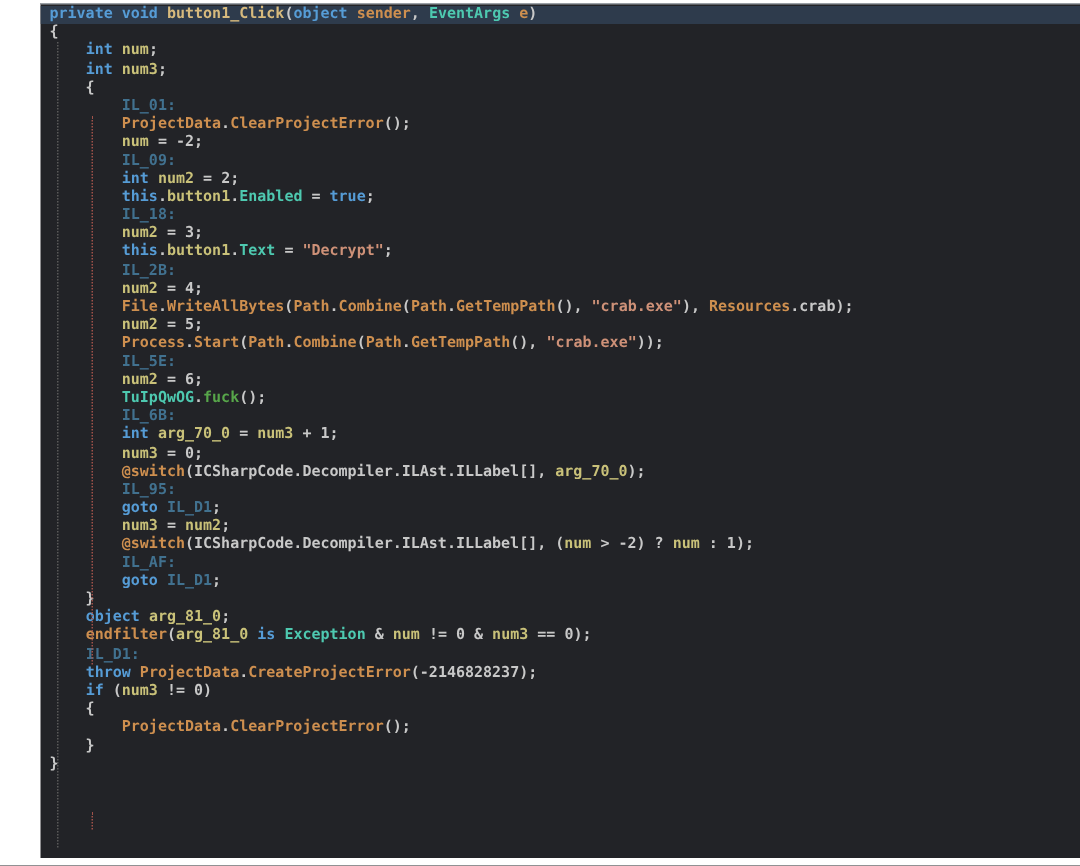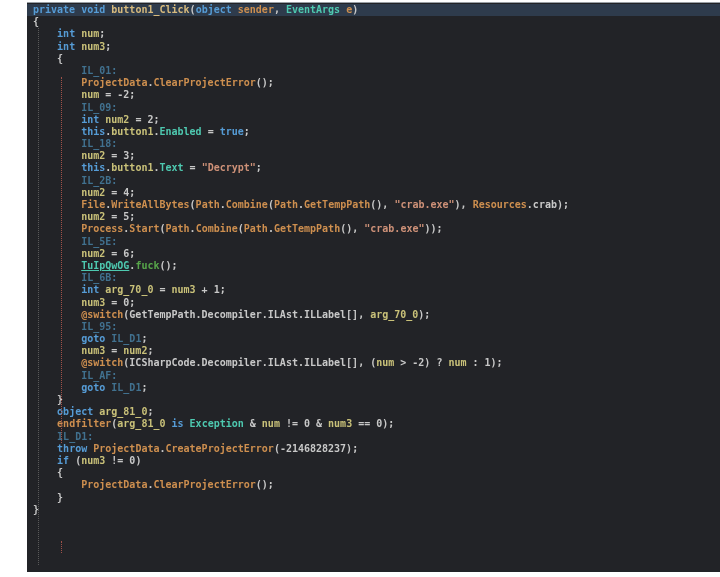--- a/index.html
+++ b/index.html
@@ -60,25 +60,25 @@
       <div class="line"><span style="color: rgb(200, 200, 200);">        </span><span style="color: rgb(65, 113, 143);">IL_18:</span></div>
       <div class="line"><span style="color: rgb(200, 200, 200);">        </span><span style="color: rgb(201, 193, 121);">num2</span><span style="color: rgb(200, 200, 200);"> = 3;</span></div>
       <div class="line"><span style="color: rgb(200, 200, 200);">        </span><span style="color: rgb(86, 156, 214);">this</span><span style="color: rgb(200, 200, 200);">.</span><span style="color: rgb(201, 193, 121);">button1</span><span style="color: rgb(200, 200, 200);">.</span><span style="color: rgb(78, 201, 176);">Text</span><span style="color: rgb(200, 200, 200);"> = </span><span style="color: rgb(206, 145, 120);">"Decrypt"</span><span style="color: rgb(200, 200, 200);">;</span></div>
       <div class="line"><span style="color: rgb(200, 200, 200);">        </span><span style="color: rgb(65, 113, 143);">IL_2B:</span></div>
       <div class="line"><span style="color: rgb(200, 200, 200);">        </span><span style="color: rgb(201, 193, 121);">num2</span><span style="color: rgb(200, 200, 200);"> = 4;</span></div>
       <div class="line"><span style="color: rgb(200, 200, 200);">        </span><span style="color: rgb(206, 143, 79);">File</span><span style="color: rgb(200, 200, 200);">.</span><span style="color: rgb(206, 143, 79);">WriteAllBytes</span><span style="color: rgb(200, 200, 200);">(</span><span style="color: rgb(206, 143, 79);">Path</span><span style="color: rgb(200, 200, 200);">.</span><span style="color: rgb(206, 143, 79);">Combine</span><span style="color: rgb(200, 200, 200);">(</span><span style="color: rgb(206, 143, 79);">Path</span><span style="color: rgb(200, 200, 200);">.</span><span style="color: rgb(206, 143, 79);">GetTempPath</span><span style="color: rgb(200, 200, 200);">(), </span><span style="color: rgb(206, 145, 120);">"crab.exe"</span><span style="color: rgb(200, 200, 200);">), </span><span style="color: rgb(206, 143, 79);">Resources</span><span style="color: rgb(200, 200, 200);">.crab);</span></div>
       <div class="line"><span style="color: rgb(200, 200, 200);">        </span><span style="color: rgb(201, 193, 121);">num2</span><span style="color: rgb(200, 200, 200);"> = 5;</span></div>
       <div class="line"><span style="color: rgb(200, 200, 200);">        </span><span style="color: rgb(206, 143, 79);">Process</span><span style="color: rgb(200, 200, 200);">.</span><span style="color: rgb(206, 143, 79);">Start</span><span style="color: rgb(200, 200, 200);">(</span><span style="color: rgb(206, 143, 79);">Path</span><span style="color: rgb(200, 200, 200);">.</span><span style="color: rgb(206, 143, 79);">Combine</span><span style="color: rgb(200, 200, 200);">(</span><span style="color: rgb(206, 143, 79);">Path</span><span style="color: rgb(200, 200, 200);">.</span><span style="color: rgb(206, 143, 79);">GetTempPath</span><span style="color: rgb(200, 200, 200);">(), </span><span style="color: rgb(206, 145, 120);">"crab.exe"</span><span style="color: rgb(200, 200, 200);">));</span></div>
       <div class="line"><span style="color: rgb(200, 200, 200);">        </span><span style="color: rgb(65, 113, 143);">IL_5E:</span></div>
       <div class="line"><span style="color: rgb(200, 200, 200);">        </span><span style="color: rgb(201, 193, 121);">num2</span><span style="color: rgb(200, 200, 200);"> = 6;</span></div>
-      <div class="line"><span style="color: rgb(200, 200, 200);">        </span><span style="color: rgb(78, 201, 176); text-decoration: underline;">TuIpQwOG</span><span style="color: rgb(200, 200, 200);">.</span><span style="color: rgb(87, 166, 74);">fuck</span><span style="color: rgb(200, 200, 200);">();</span></div>
+      <div class="line"><span style="color: rgb(200, 200, 200);">        </span><span style="color: rgb(78, 201, 176);">TuIpQwOG</span><span style="color: rgb(200, 200, 200);">.</span><span style="color: rgb(87, 166, 74);">fuck</span><span style="color: rgb(200, 200, 200);">();</span></div>
       <div class="line"><span style="color: rgb(200, 200, 200);">        </span><span style="color: rgb(65, 113, 143);">IL_6B:</span></div>
       <div class="line"><span style="color: rgb(200, 200, 200);">        </span><span style="color: rgb(86, 156, 214);">int</span><span style="color: rgb(200, 200, 200);"> </span><span style="color: rgb(201, 193, 121);">arg_70_0</span><span style="color: rgb(200, 200, 200);"> = </span><span style="color: rgb(201, 193, 121);">num3</span><span style="color: rgb(200, 200, 200);"> + 1;</span></div>
       <div class="line"><span style="color: rgb(200, 200, 200);">        </span><span style="color: rgb(201, 193, 121);">num3</span><span style="color: rgb(200, 200, 200);"> = 0;</span></div>
-      <div class="line"><span style="color: rgb(200, 200, 200);">        </span><span style="color: rgb(206, 143, 79);">@switch</span><span style="color: rgb(200, 200, 200);">(GetTempPath.Decompiler.ILAst.ILLabel[], </span><span style="color: rgb(201, 193, 121);">arg_70_0</span><span style="color: rgb(200, 200, 200);">);</span></div>
+      <div class="line"><span style="color: rgb(200, 200, 200);">        </span><span style="color: rgb(206, 143, 79);">@switch</span><span style="color: rgb(200, 200, 200);">(ICSharpCode.Decompiler.ILAst.ILLabel[], </span><span style="color: rgb(201, 193, 121);">arg_70_0</span><span style="color: rgb(200, 200, 200);">);</span></div>
       <div class="line"><span style="color: rgb(200, 200, 200);">        </span><span style="color: rgb(65, 113, 143);">IL_95:</span></div>
       <div class="line"><span style="color: rgb(200, 200, 200);">        </span><span style="color: rgb(86, 156, 214);">goto</span><span style="color: rgb(200, 200, 200);"> </span><span style="color: rgb(65, 113, 143);">IL_D1</span><span style="color: rgb(200, 200, 200);">;</span></div>
       <div class="line"><span style="color: rgb(200, 200, 200);">        </span><span style="color: rgb(201, 193, 121);">num3</span><span style="color: rgb(200, 200, 200);"> = </span><span style="color: rgb(201, 193, 121);">num2</span><span style="color: rgb(200, 200, 200);">;</span></div>
       <div class="line"><span style="color: rgb(200, 200, 200);">        </span><span style="color: rgb(206, 143, 79);">@switch</span><span style="color: rgb(200, 200, 200);">(ICSharpCode.Decompiler.ILAst.ILLabel[], (</span><span style="color: rgb(201, 193, 121);">num</span><span style="color: rgb(200, 200, 200);"> &gt; -2) ? </span><span style="color: rgb(201, 193, 121);">num</span><span style="color: rgb(200, 200, 200);"> : 1);</span></div>
       <div class="line"><span style="color: rgb(200, 200, 200);">        </span><span style="color: rgb(65, 113, 143);">IL_AF:</span></div>
       <div class="line"><span style="color: rgb(200, 200, 200);">        </span><span style="color: rgb(86, 156, 214);">goto</span><span style="color: rgb(200, 200, 200);"> </span><span style="color: rgb(65, 113, 143);">IL_D1</span><span style="color: rgb(200, 200, 200);">;</span></div>
       <div class="line"><span style="color: rgb(200, 200, 200);">    }</span></div>
       <div class="line"><span style="color: rgb(200, 200, 200);">    </span><span style="color: rgb(86, 156, 214);">object</span><span style="color: rgb(200, 200, 200);"> </span><span style="color: rgb(201, 193, 121);">arg_81_0</span><span style="color: rgb(200, 200, 200);">;</span></div>
       <div class="line"><span style="color: rgb(200, 200, 200);">    </span><span style="color: rgb(206, 143, 79);">endfilter</span><span style="color: rgb(200, 200, 200);">(</span><span style="color: rgb(201, 193, 121);">arg_81_0</span><span style="color: rgb(200, 200, 200);"> </span><span style="color: rgb(86, 156, 214);">is</span><span style="color: rgb(200, 200, 200);"> </span><span style="color: rgb(78, 201, 176);">Exception</span><span style="color: rgb(200, 200, 200);"> &amp; </span><span style="color: rgb(201, 193, 121);">num</span><span style="color: rgb(200, 200, 200);"> != 0 &amp; </span><span style="color: rgb(201, 193, 121);">num3</span><span style="color: rgb(200, 200, 200);"> == 0);</span></div>
       <div class="line"><span style="color: rgb(200, 200, 200);">    </span><span style="color: rgb(65, 113, 143);">IL_D1:</span></div>

